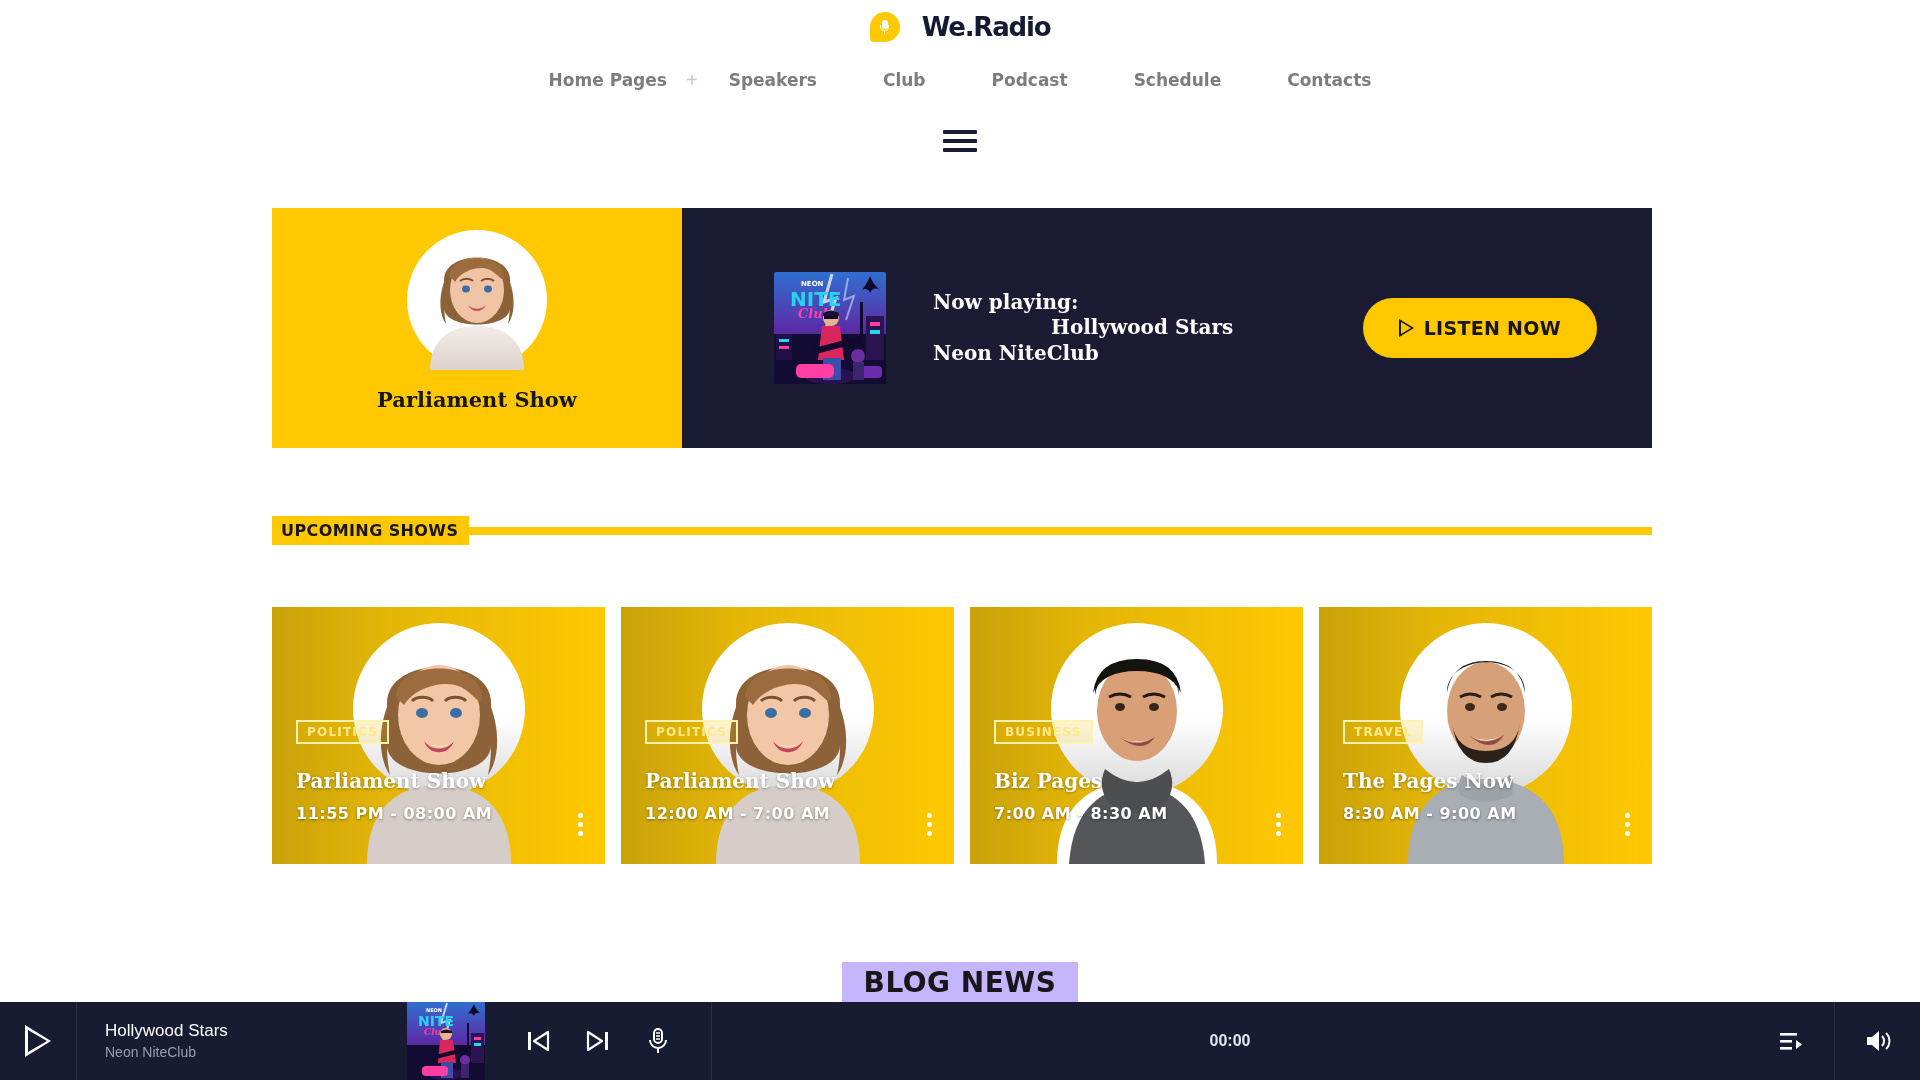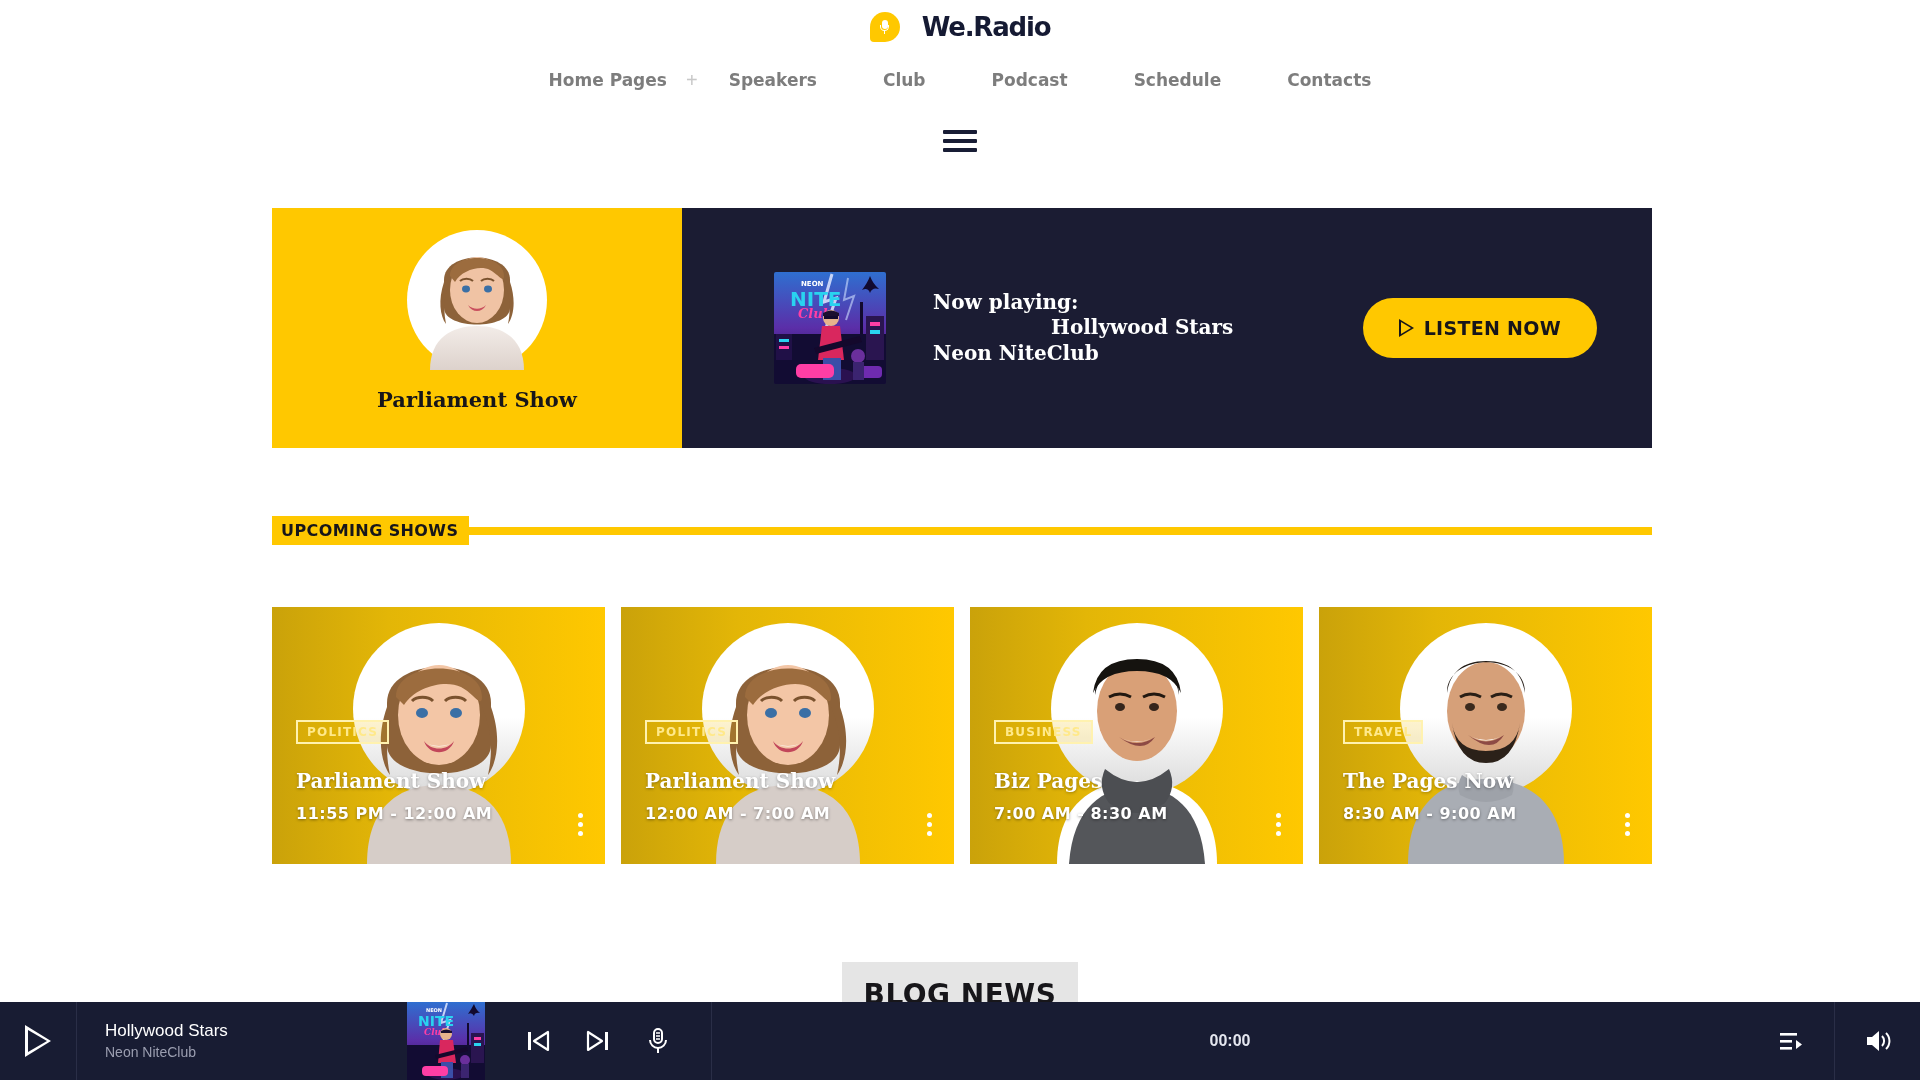--- a/index.html
+++ b/index.html
@@ -170,23 +170,23 @@
     position:absolute; right:22px; bottom:28px; width:5px;
     display:flex; flex-direction:column; gap:4px; cursor:pointer;
   }
   .kebab i { width:5px; height:5px; border-radius:50%; background:#fff; display:block; }
 
   
   .blog-head {
     position:absolute; top:962px; left:0; right:0; text-align:center;
   }
   .blog-tag {
-    display:inline-block; background:#e5e5e5; color:#17161a;
+    display:inline-block; background:#c4b5fd; color:#17161a;
     font-family:"DejaVu Sans", sans-serif; font-weight:bold;
-    font-size:28px; letter-spacing:.5px; padding:16px 22px 7px 22px;
+    font-size:28px; letter-spacing:.5px; padding:4px 22px 7px 22px;
   }
 
   
   .player {
     position:absolute; left:0; bottom:0; width:1920px; height:78px;
     background:#181c33; display:flex; align-items:center; color:#fff;
   }
   .pl-play {
     width:77px; display:flex; align-items:center; justify-content:center;
     cursor:pointer; height:100%;
@@ -348,21 +348,21 @@
         <ellipse cx="73" cy="94" rx="6" ry="5" fill="#3a6fa5"></ellipse>
         <ellipse cx="107" cy="94" rx="6" ry="5" fill="#3a6fa5"></ellipse>
         <path d="M63 82 C68 77 79 77 84 82" stroke="#7a522e" stroke-width="3" fill="none"></path>
         <path d="M96 82 C101 77 112 77 117 82" stroke="#7a522e" stroke-width="3" fill="none"></path>
         <path d="M75 122 C82 132 98 132 105 122 C100 137 80 137 75 122 Z" fill="#c2465a"></path>
         <path d="M79 125 q11 5 22 0 q-11 4 -22 0Z" fill="#ffffff"></path>
       </svg>
       <div class="overlay"></div>
       <span class="badge">POLITICS</span>
       <div class="card-title">Parliament Show</div>
-      <div class="card-time">11:55 PM - 12:00 AM</div>
+      <div class="card-time">11:55 PM - 08:00 AM</div>
       <span class="kebab">
           <i></i>
           <i></i>
           <i></i>
         </span>
     </div>
 
     <div class="card">
       <div class="cardhalo"></div>
       <svg class="cardportrait" viewBox="0 0 180 245">

